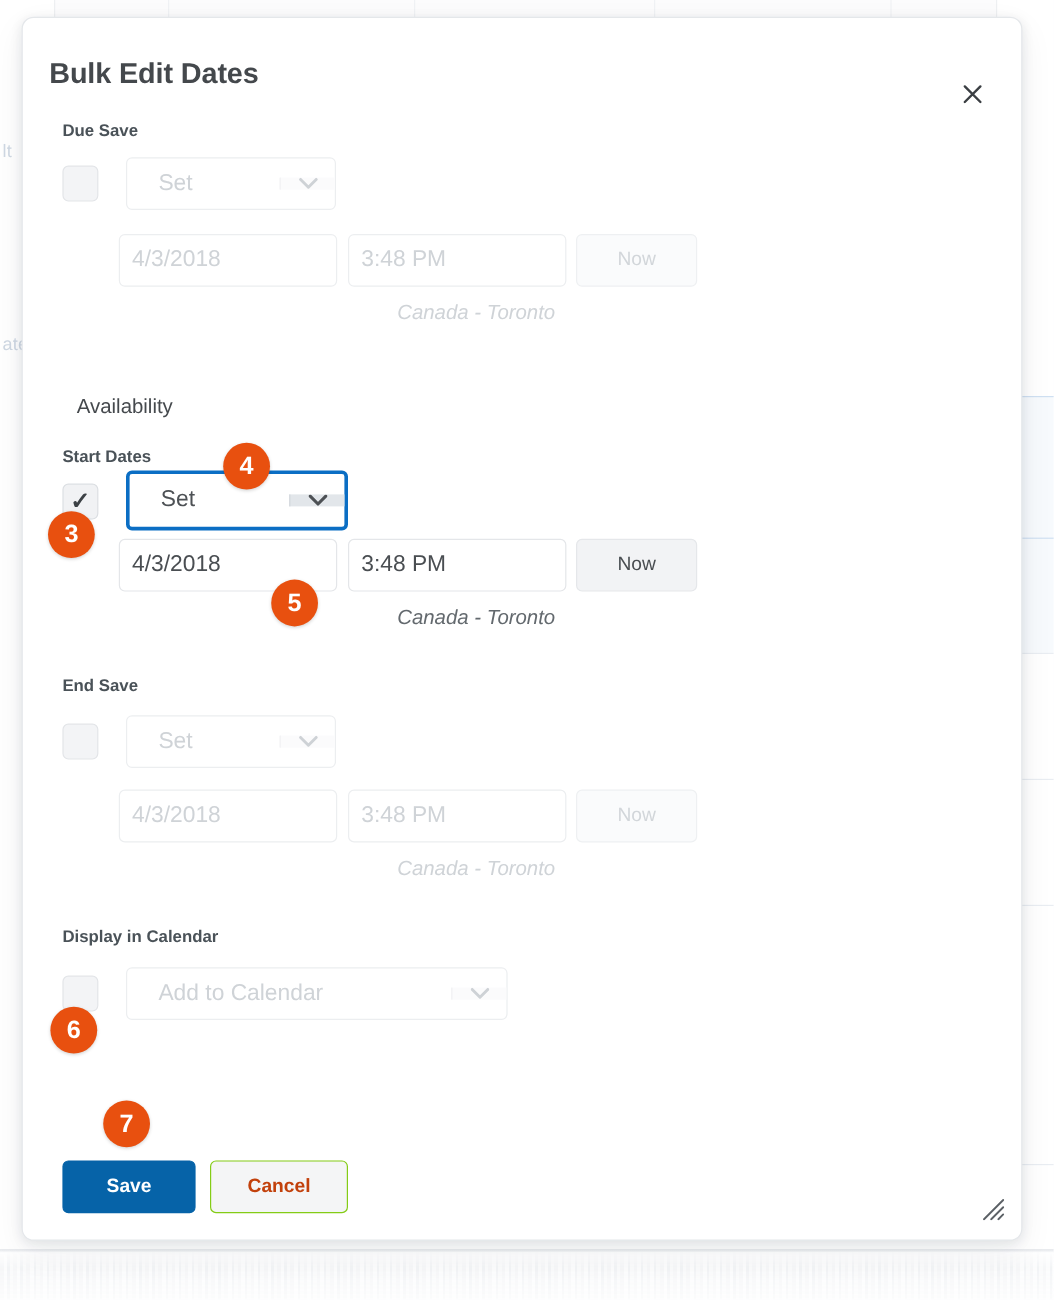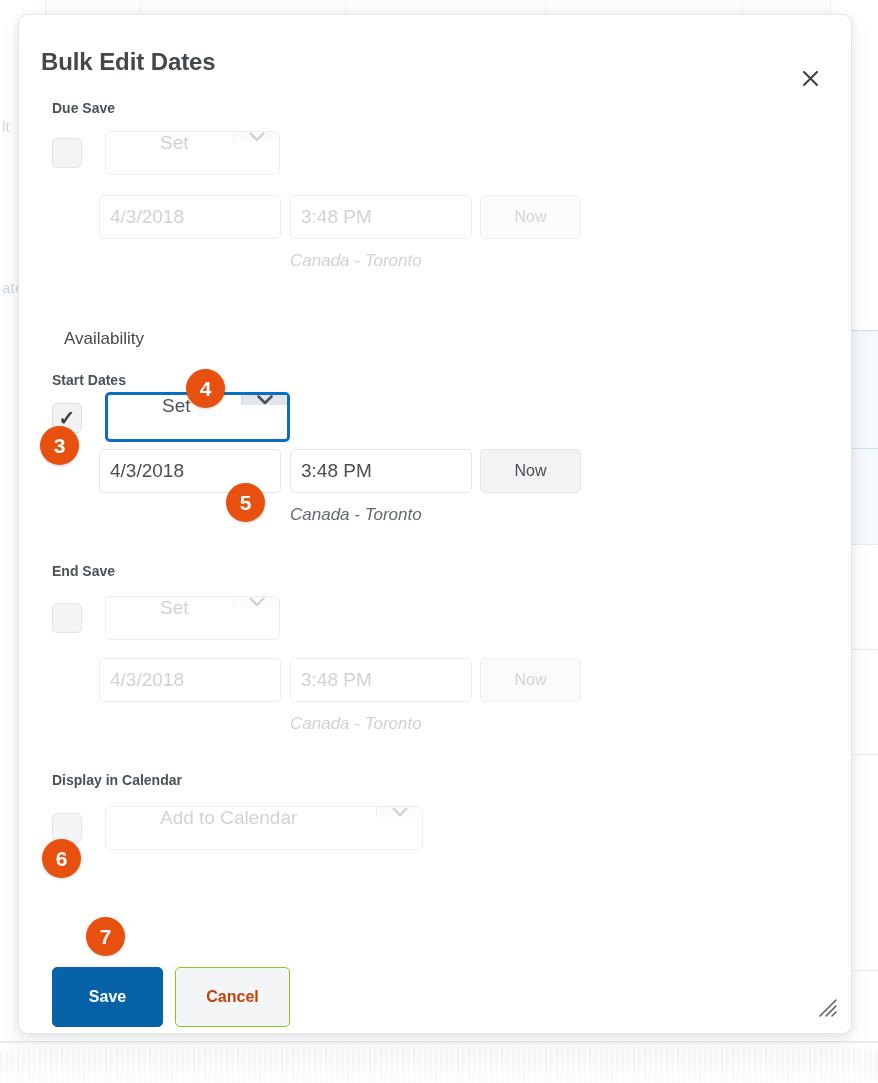--- a/index.html
+++ b/index.html
@@ -129,26 +129,25 @@
     border-color: #dcdfe3;
   }
   .checkbox .tick {
     font-size: 20px; color: #3c4145; line-height: 1;
     font-weight: bold;
   }
 
   .select {
     position: absolute;
     height: 44px;
-    display: flex; align-items: flex-start;
+    display: flex; align-items: center;
     border: 1px solid #eceef0;
     border-radius: 5px;
     background: #ffffff;
     cursor: pointer;
-    padding-left: 28px;
   }
   .select .sel-text {
     flex: 1;
     display: flex; align-items: center;
     padding-left: 26px;
     font-size: 19px; color: #cfd3d7;
   }
   .select .sel-arrow {
     width: 46px;
     display: flex; align-items: center; justify-content: center;
@@ -185,28 +184,28 @@
     border-radius: 5px;
     background: #fafbfc;
     display: flex; align-items: center; justify-content: center;
     font-size: 16px; color: #d2d6da;
     cursor: pointer;
   }
   .nowbtn.active { color: #4a4e52; background: #f2f3f5; border-color: #e5e7ea; }
 
   .tz {
     position: absolute;
-    font-size: 17px; font-style: italic; color: #cfd3d7;
+    font-size: 17px; font-style: italic; color: #cfd3d7; margin-left: 41px;
   }
   .tz.active { color: #63696e; }
 
   
   .btn {
     position: absolute;
-    height: 60px;
+    height: 44px;
     border-radius: 5px;
     display: flex; align-items: center; justify-content: center;
     font-size: 16px; font-weight: bold;
     cursor: pointer;
   }
   .btn-primary {
     background: #0663a8; color: #ffffff; border: 1px solid #0663a8;
   }
   .btn-secondary {
     background: #f4f5f6; color: #c2410c; border: 1px solid #84cc16;

